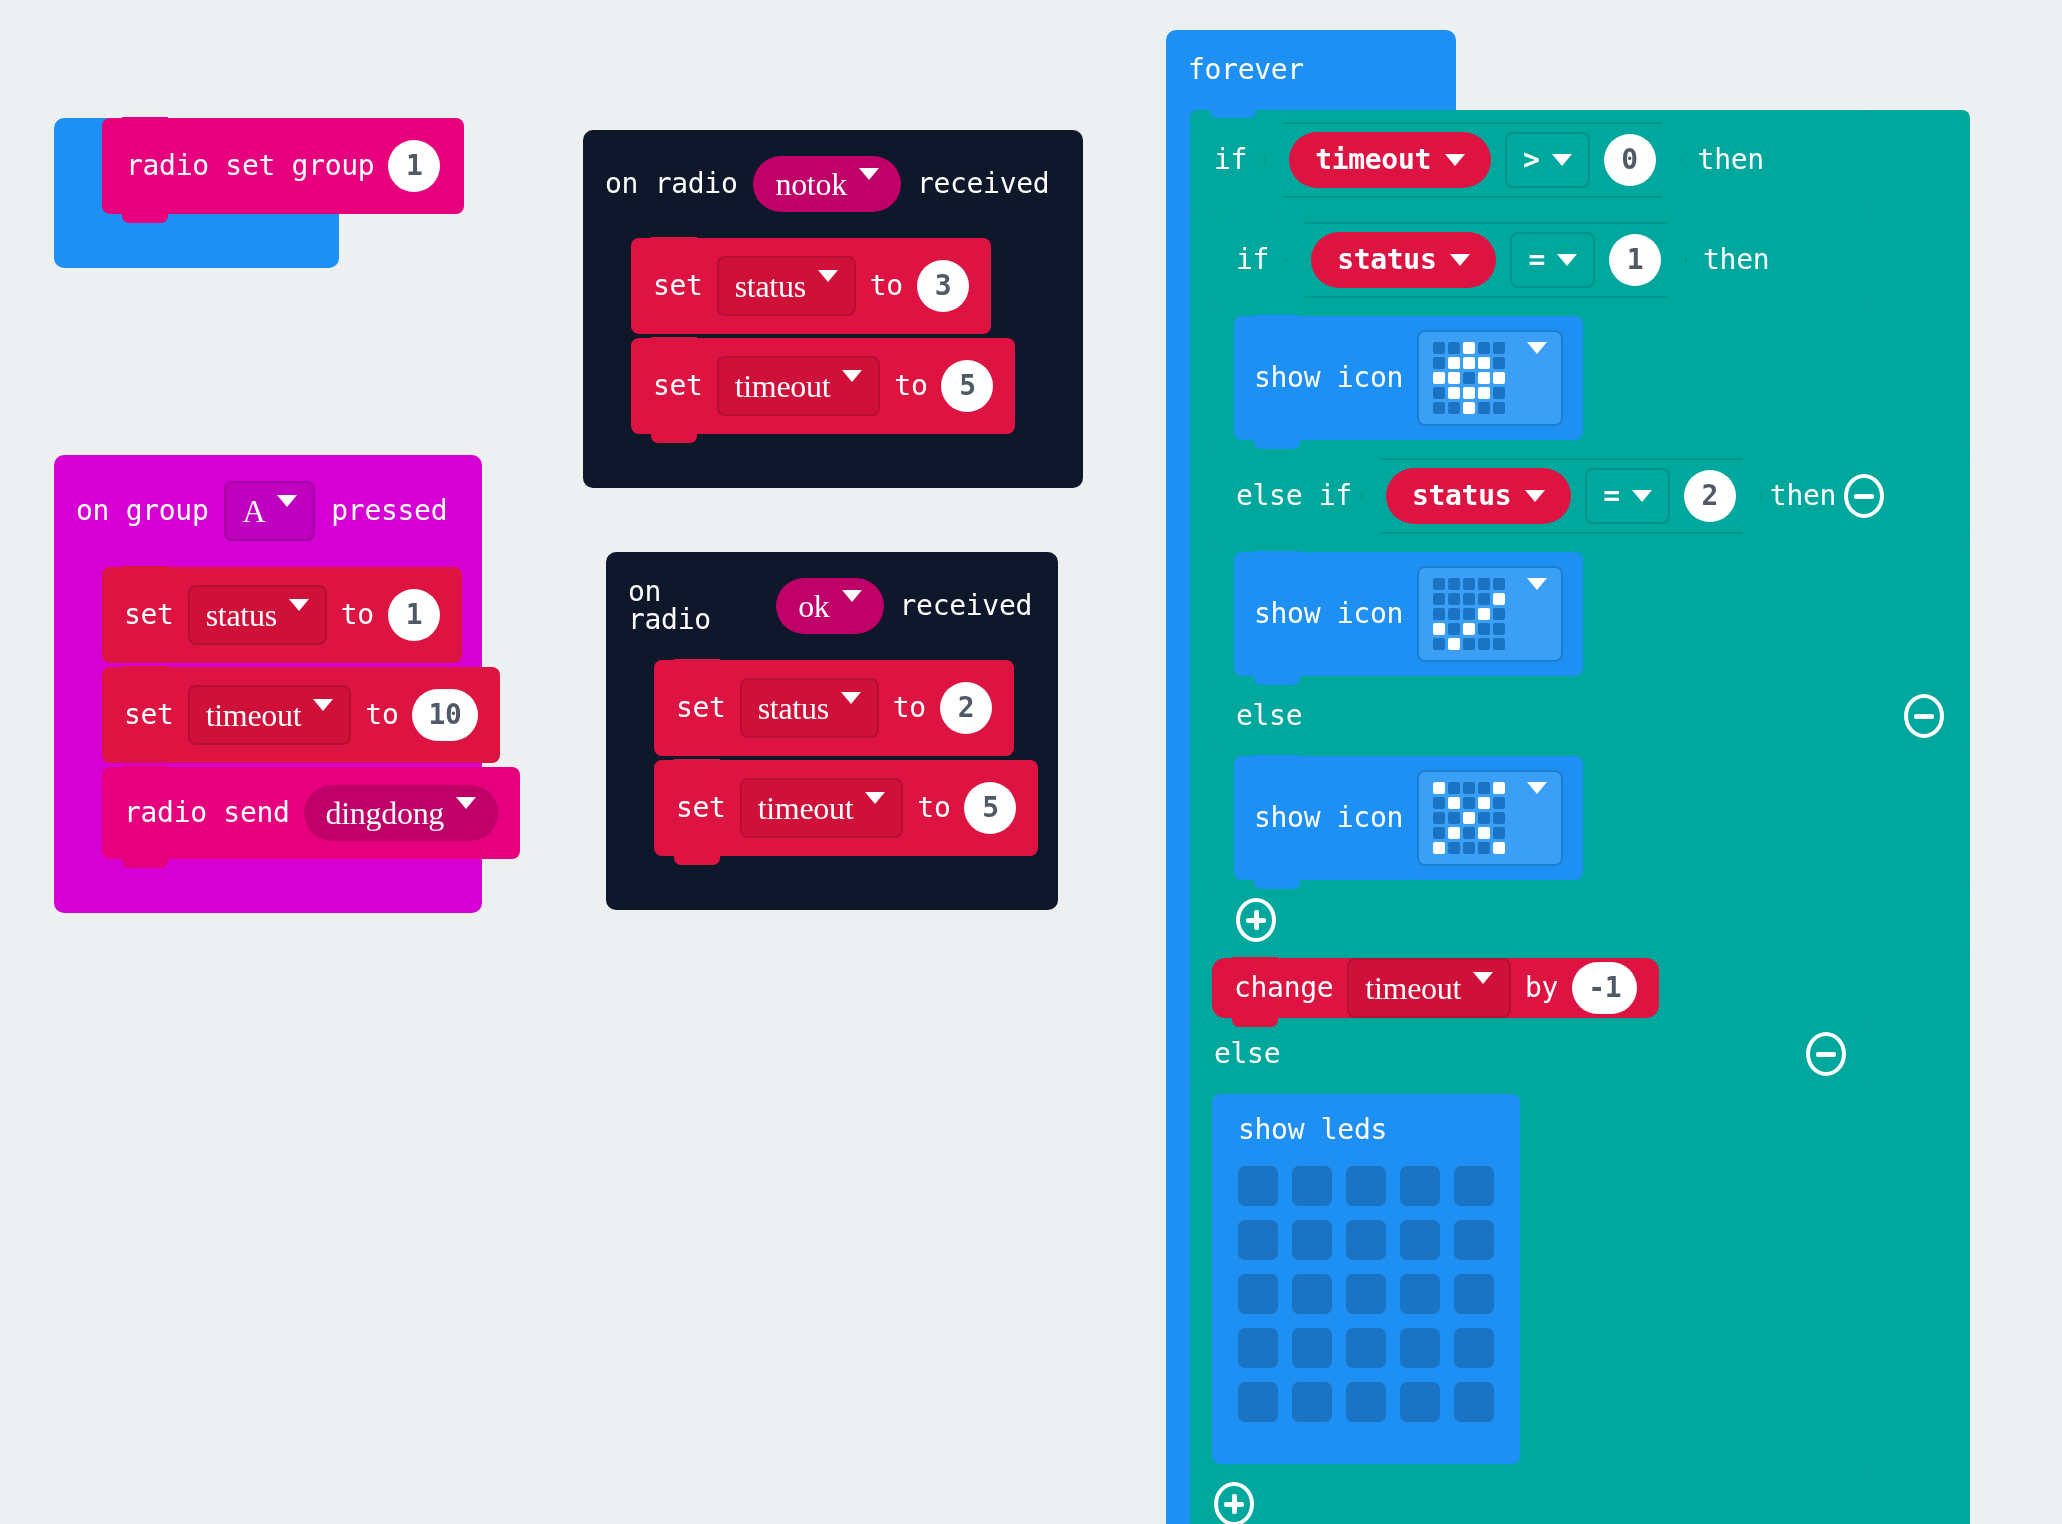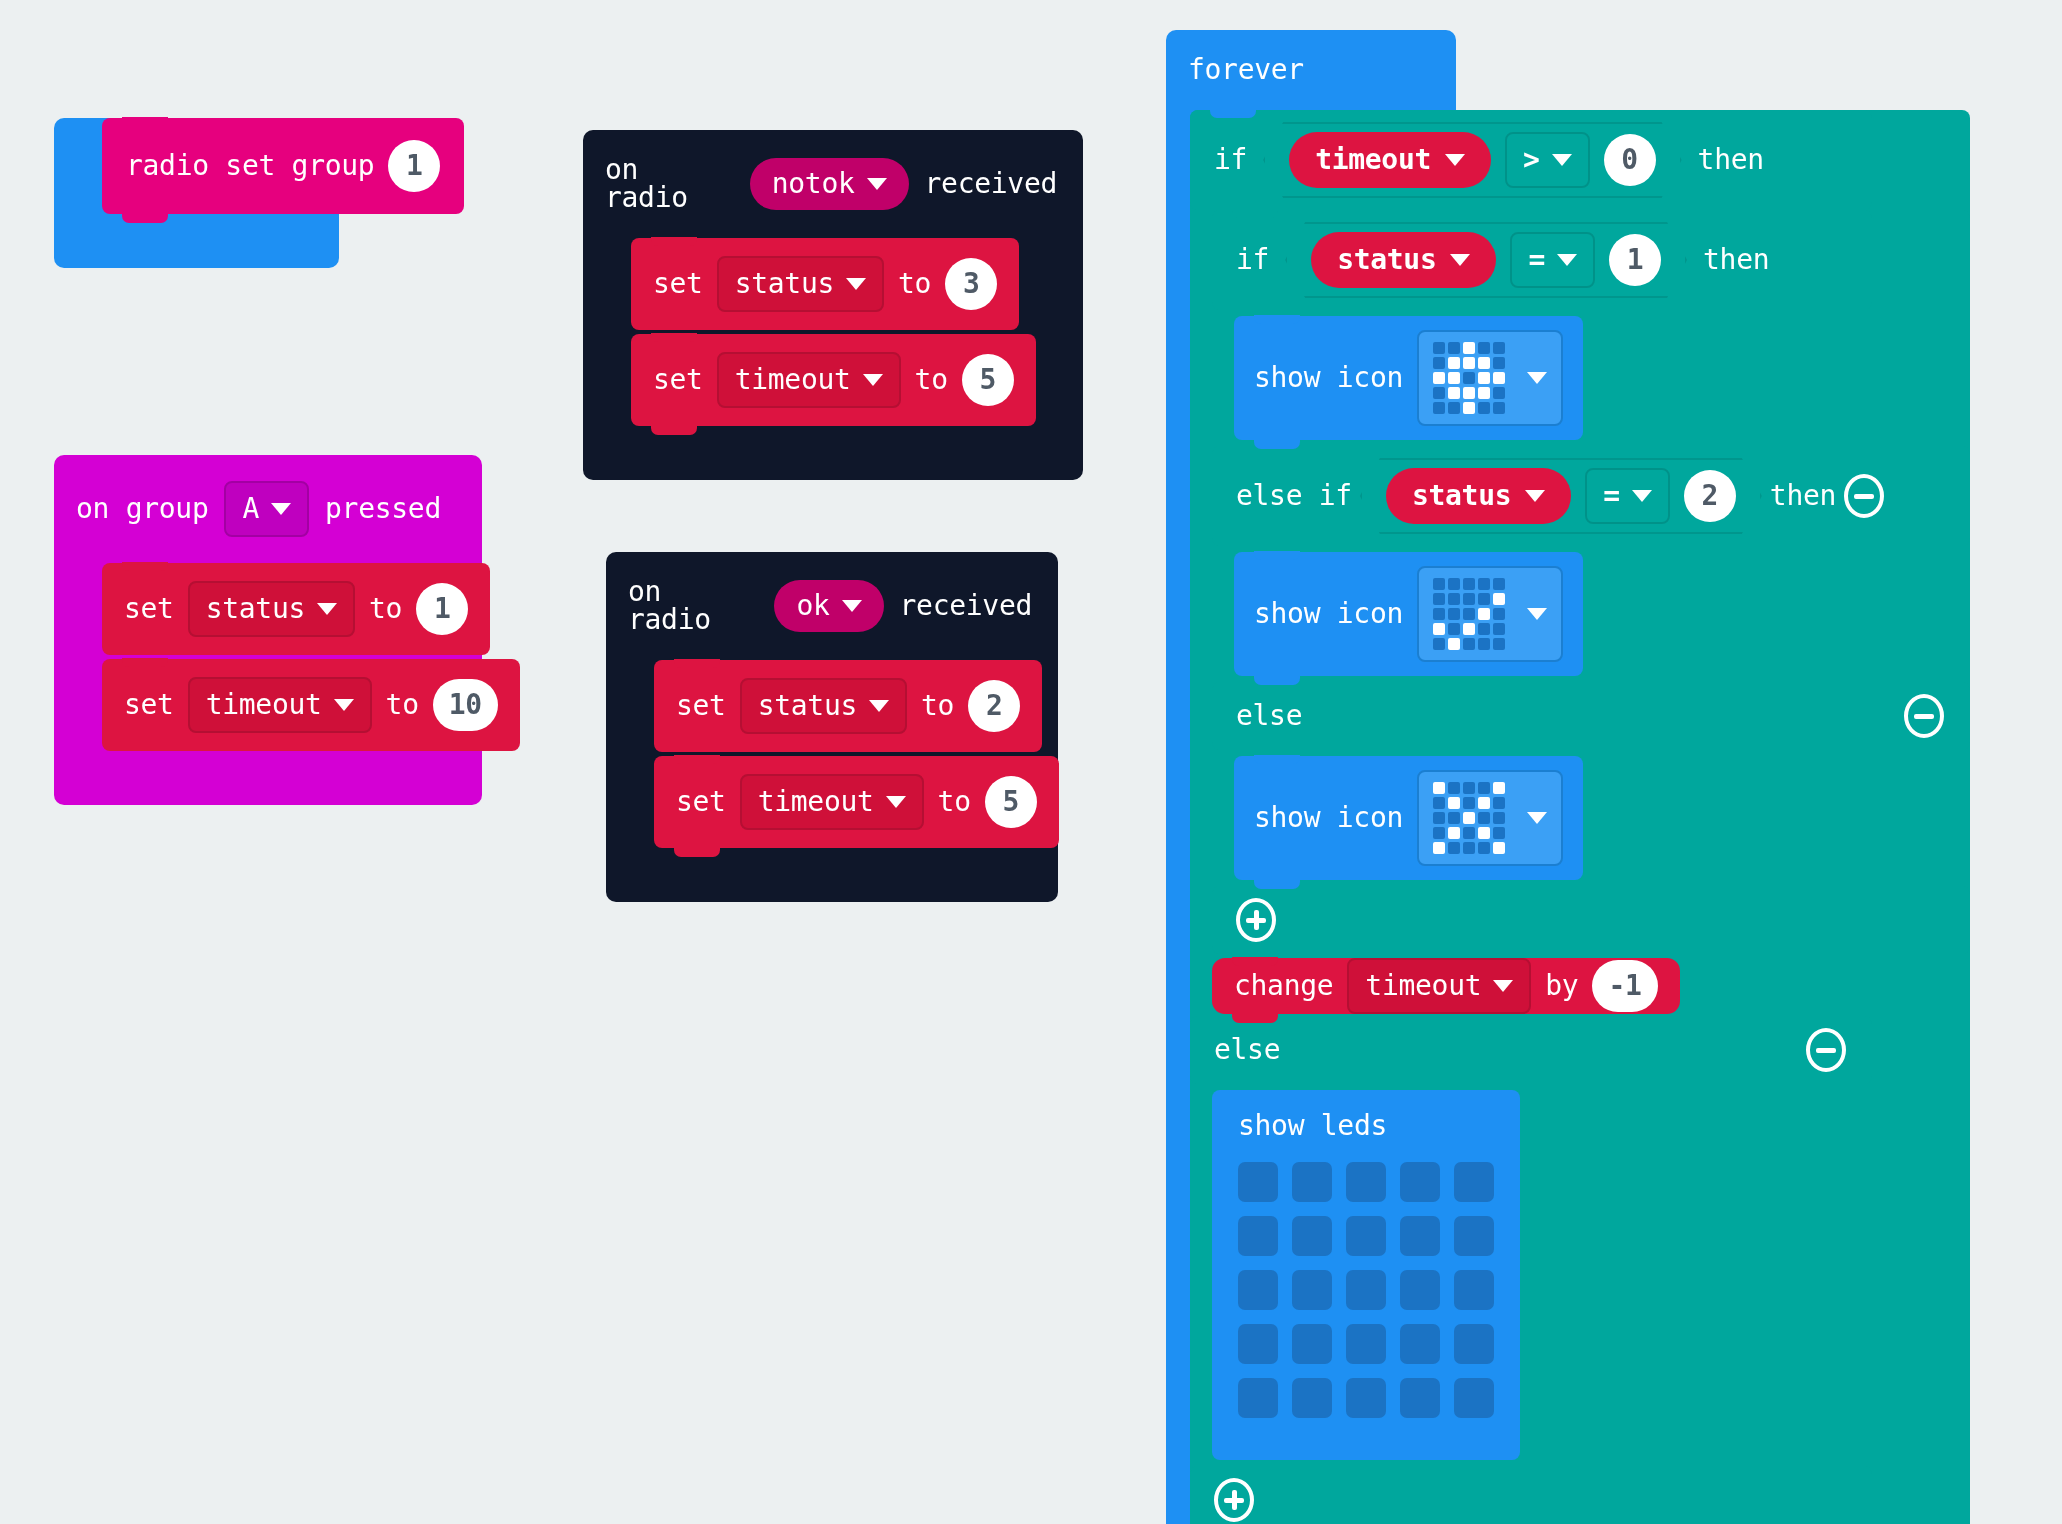--- a/index.html
+++ b/index.html
@@ -95,25 +95,26 @@
   .c-event-blue   { background: #1e90f3; }
   .c-event-purple { background: #d400d4; }
   .c-radio-pink   { background: #0f172a; }
   .c-var-red      { background: #dd1441; }
   .c-logic-teal   { background: #00a79d; }
   .c-led-blue     { background: #1e90f3; }
 
   
   .chip-dd {
     display: inline-flex;
-    align-items: center;
+    align-items: flex-start;
     gap: 12px;
     border-radius: 8px;
     padding: 12px 16px;
-    font-size: 28px;
+    font-size: 32px;
+    font-family: Liberation Serif, serif;
   }
   .chip-dd.rounded { border-radius: 999px; padding: 12px 22px; }
 
   .dd-purple { background: #bf00bf; border: 2px solid #a300a3; }
   .dd-pinkdark { background: #c00069; }
   .dd-reddark { background: #cf1039; border: 2px solid #b50f33; }
   .dd-bluelight { background: #3ba0f5; border: 2px solid #1b7fd1; }
 
   .caret {
     width: 0; height: 0;
@@ -293,20 +294,29 @@
           <span>set</span>
           <span class="chip-dd dd-reddark">
             <span>timeout</span>
             <span class="caret"></span>
           </span>
           <span>to</span>
           <span class="num">10</span>
         </div>
       </div>
 
+      <div class="blk c-radio-pink notch-top notch-bot" style="background:#e6007e; padding:18px 22px; border-radius:8px; display:inline-block; margin-left:24px; margin-top:4px;">
+        <div class="row">
+          <span>radio send</span>
+          <span class="chip-dd dd-pinkdark rounded">
+            <span>dingdong</span>
+            <span class="caret"></span>
+          </span>
+        </div>
+      </div>
 
     </div>
     <div class="hat-foot"></div>
   </div>
 </div>
 
 <div class="stack" style="left:583px; top:130px;">
   <div class="blk hat c-radio-pink" style="width:500px;">
     <div class="hat-label">
       <span>on radio</span>

